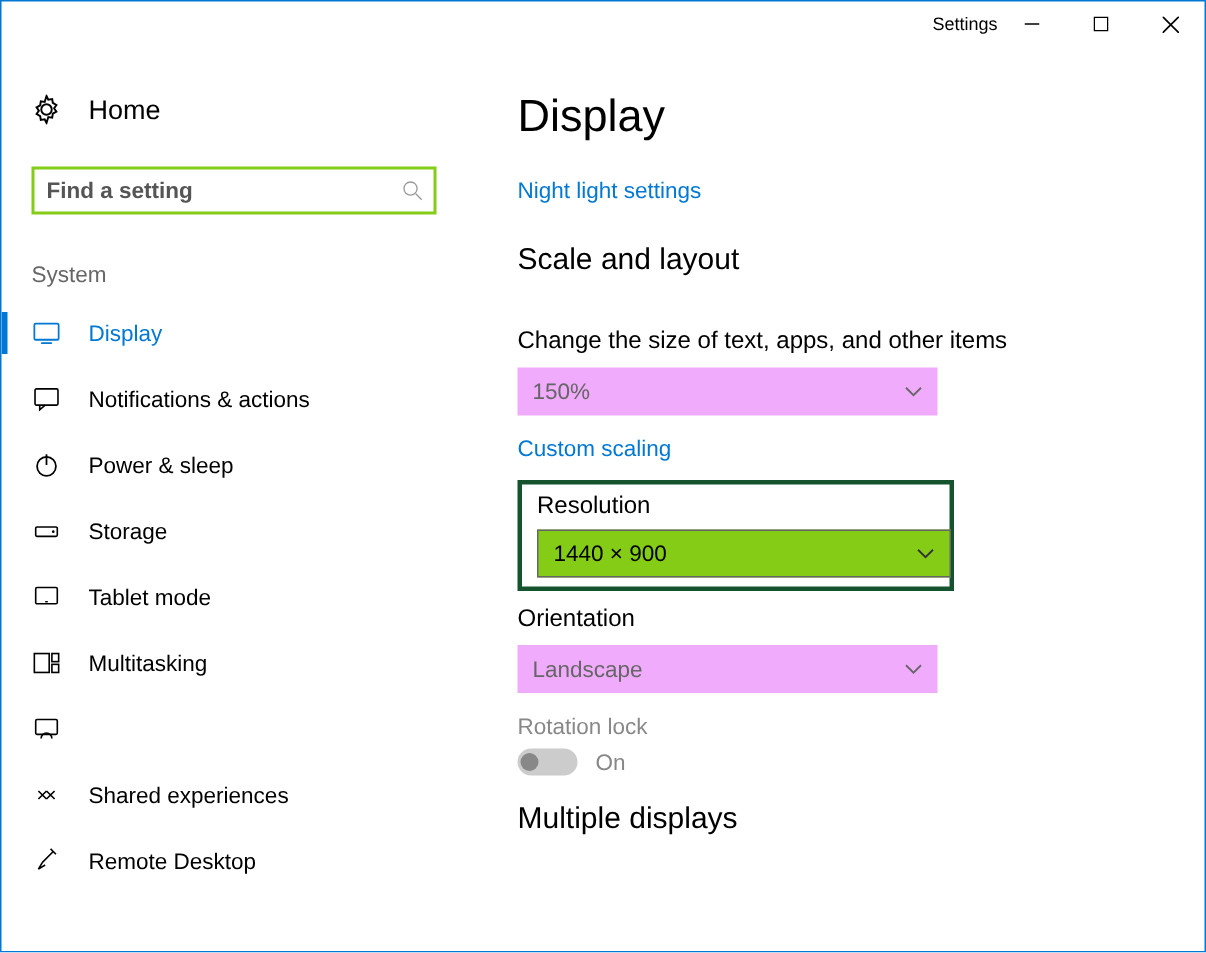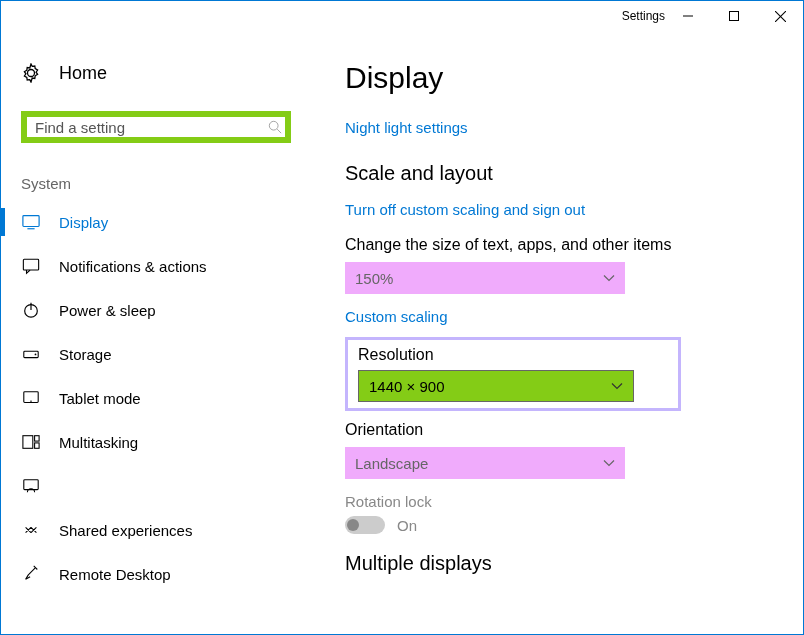--- a/index.html
+++ b/index.html
@@ -60,24 +60,25 @@
     }
     .home-icon { width: 20px; height: 20px; display:flex; align-items:center; justify-content:center;}
     .home-row span[data-bind] { font-size: 18px; }
     .search-wrap {
       margin: 16px 20px 0 20px;
       position: relative;
     }
     .search-input {
       width: 100%;
       height: 32px;
-      border: 6px solid #84cc16;
+      border: 2px solid #84cc16;
       padding: 0 32px 0 8px;
       font-size: 15px;
       outline: none;
+      font-weight: bold;
     }
     .search-input::placeholder { color: #555; font-style: normal; }
     .search-icon {
       position: absolute;
       right: 8px;
       top: 50%;
       transform: translateY(-50%);
       width: 16px; height: 16px;
       opacity: 0.6;
       display: flex; align-items: center; justify-content: center;
@@ -159,23 +160,23 @@
     }
     .dropdown.enabled {
       border: 1px solid #666;
       background: #84cc16;
     }
     .chev {
       width: 12px; height: 12px;
       display: flex; align-items: center; justify-content: center;
     }
     .highlight-box {
-      border: 3px solid #c4b5fd;
+      border: 3px solid #14532d;
       padding: 6px 10px 2px 10px;
-      width: 336px;
+      width: 291px;
       margin-bottom: 10px;
     }
     .highlight-box .field-label { margin-bottom: 6px; }
     .highlight-box .dropdown { width: 276px; margin-bottom: 4px;}
     .toggle-row {
       display: flex;
       align-items: center;
       gap: 12px;
       margin-bottom: 18px;
     }
@@ -342,21 +343,20 @@
       </div>
     </div>
 
     <div class="main">
       <div class="page-title" data-bind="main.title">Display</div>
 
       <span class="link" data-bind="main.night_light_link">Night light settings</span>
 
       <div class="section-heading" data-bind="main.scale_heading">Scale and layout</div>
 
-      <span class="link" data-bind="main.turn_off_link">Turn off custom scaling and sign out</span>
 
       <div class="spacer-lg"></div>
 
       <div class="field-label" data-bind="main.size_label">Change the size of text, apps, and other items</div>
       <div class="dropdown disabled">
         <span data-bind="main.size_value">150%</span>
         <span class="chev">
           <svg viewBox="0 0 12 12" width="12" height="12">
               <path d="M1 3.5 L6 8.5 L11 3.5" fill="none" stroke="#666" stroke-width="1.2"></path>
             </svg>

